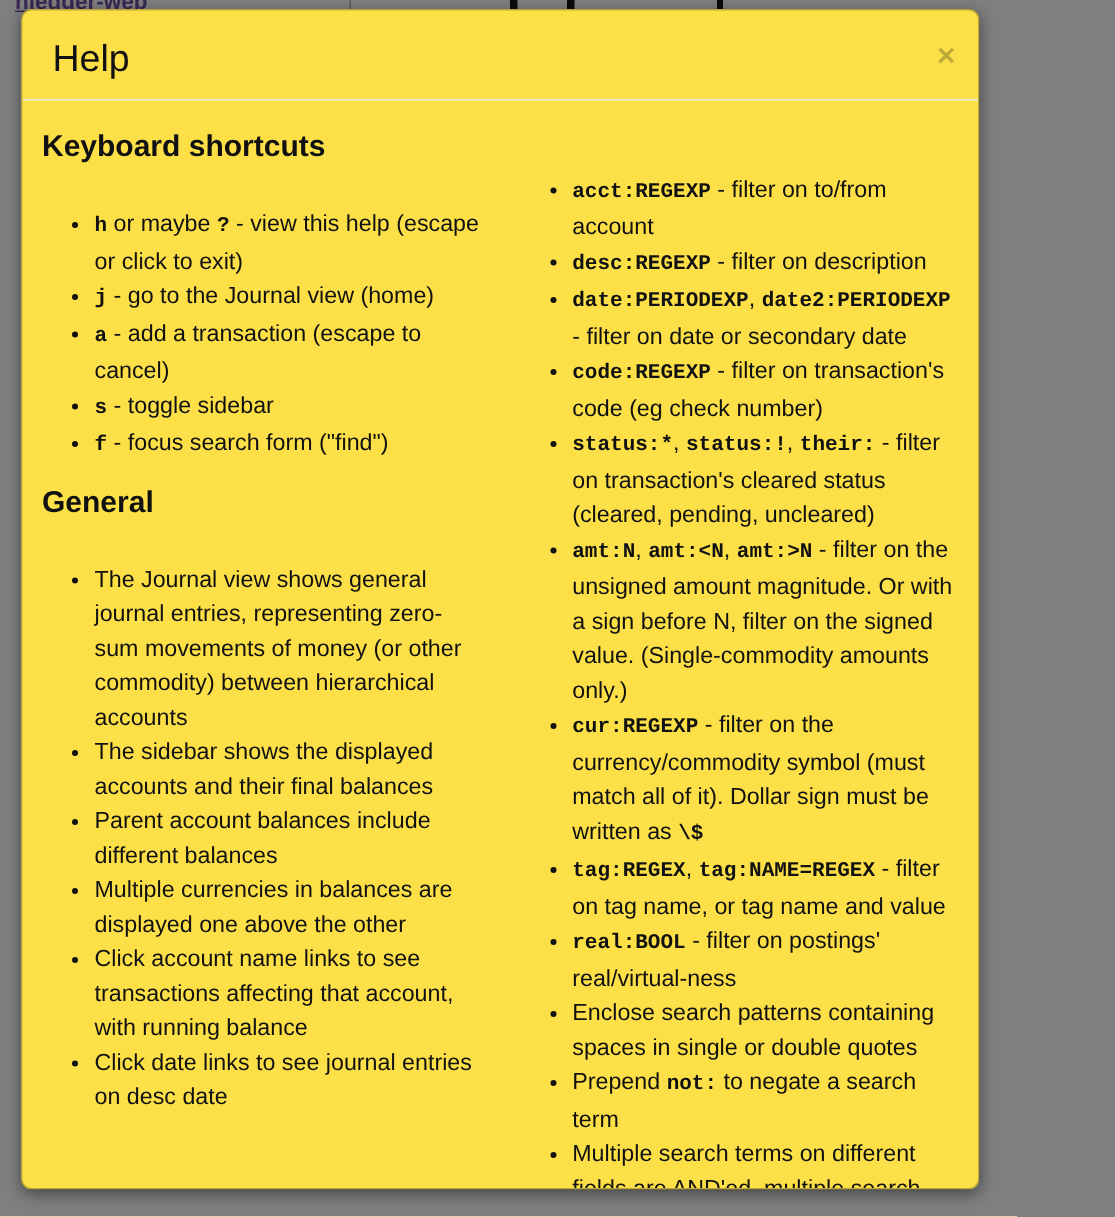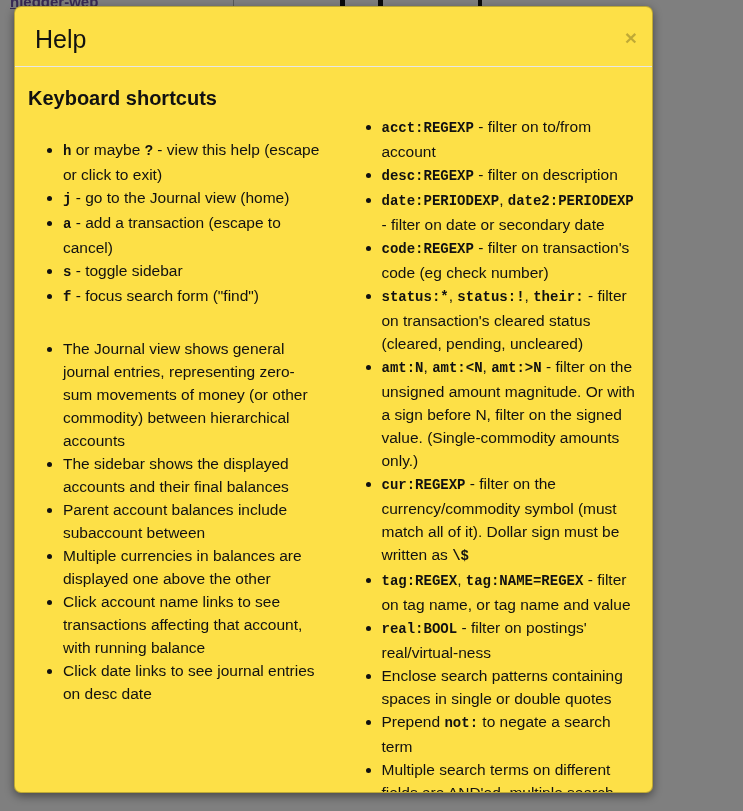--- a/index.html
+++ b/index.html
@@ -125,24 +125,25 @@
   <div class="modal-body">
     <div class="col">
       <h4 class="section-heading first">Keyboard shortcuts</h4>
       <ul class="help-list">
           <li><code>h</code> or maybe <code>?</code> - view this help (escape or click to exit)</li>
           <li><code>j</code> - go to the Journal view (home)</li>
           <li><code>a</code> - add a transaction (escape to cancel)</li>
           <li><code>s</code> - toggle sidebar</li>
           <li><code>f</code> - focus search form ("find")</li>
         </ul>
+      <h4 class="section-heading">General</h4>
       <ul class="help-list">
           <li>The Journal view shows general journal entries, representing zero-sum movements of money (or other commodity) between hierarchical accounts</li>
           <li>The sidebar shows the displayed accounts and their final balances</li>
-          <li>Parent account balances include subaccount between</li>
+          <li>Parent account balances include different balances</li>
           <li>Multiple currencies in balances are displayed one above the other</li>
           <li>Click account name links to see transactions affecting that account, with running balance</li>
           <li>Click date links to see journal entries on desc date</li>
         </ul>
     </div>
     <div class="col">
       <ul class="help-list">
           <li><code>acct:REGEXP</code> - filter on to/from account</li>
           <li><code>desc:REGEXP</code> - filter on description</li>
           <li><code>date:PERIODEXP</code>, <code>date2:PERIODEXP</code> - filter on date or secondary date</li>

